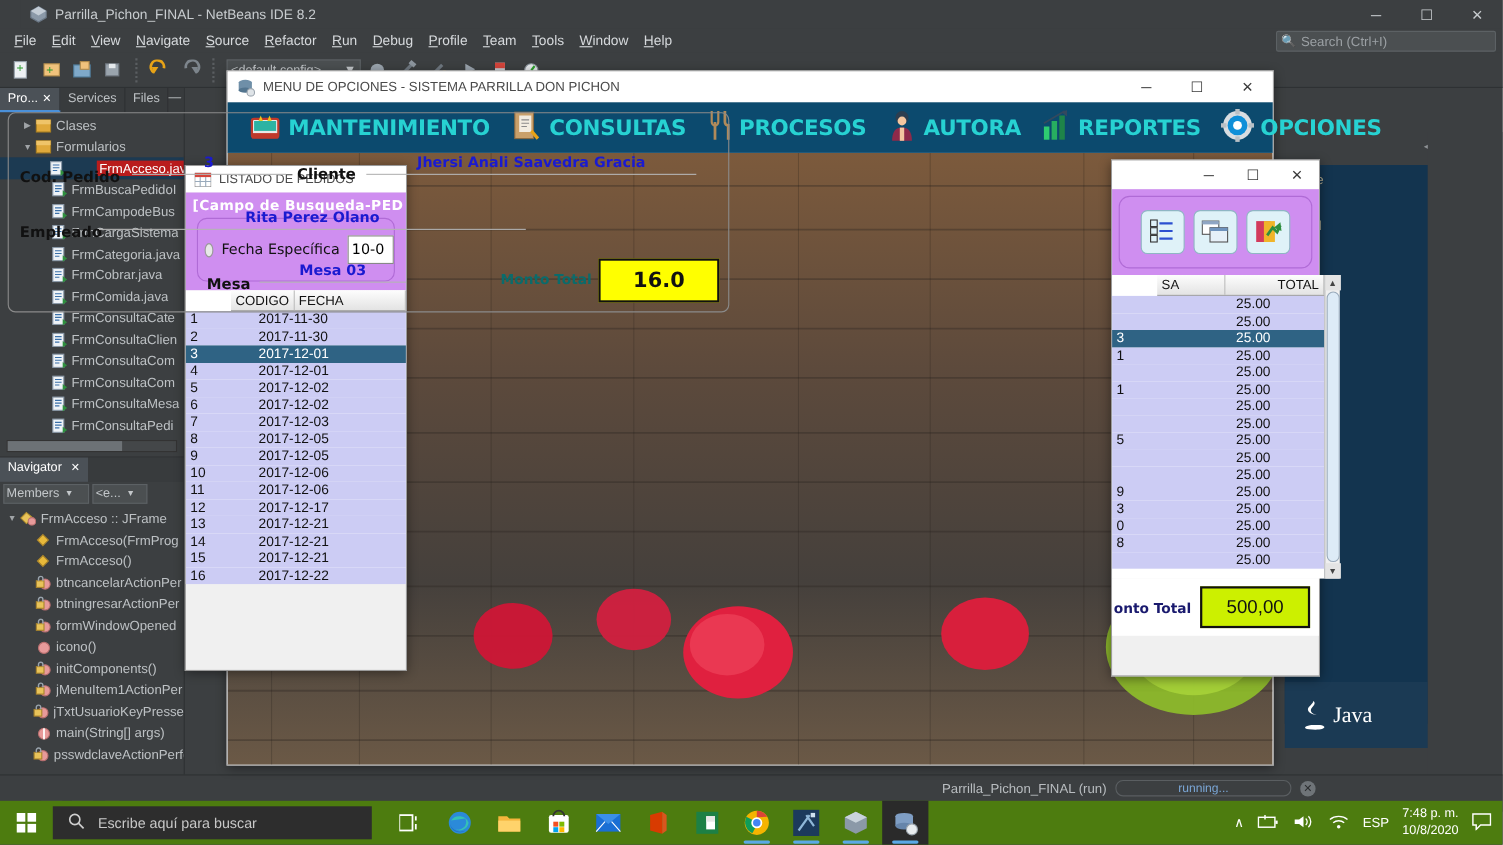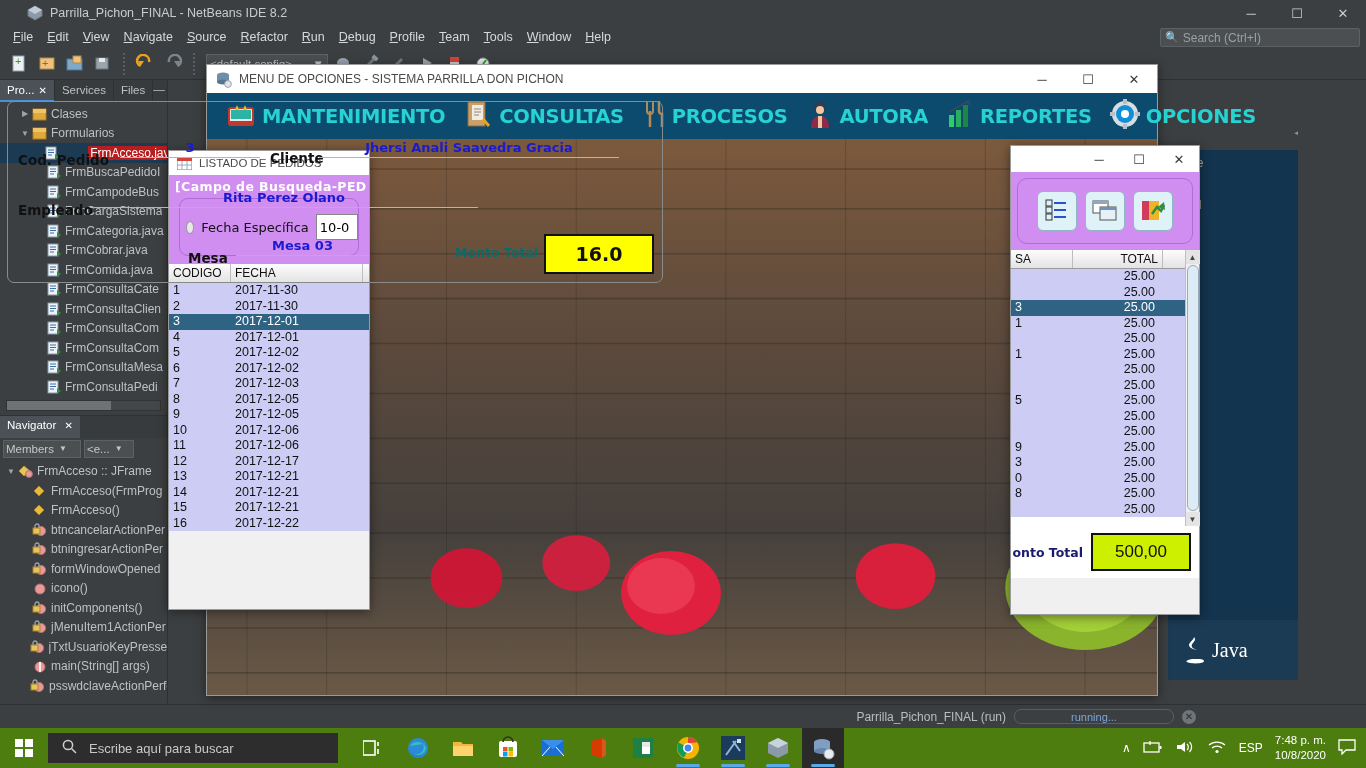--- a/index.html
+++ b/index.html
@@ -137,21 +137,21 @@
   .lw-box { margin:4px 4px 6px 4px; border:1px solid #b06bd6; border-radius:9px;
             height:58px; display:flex; align-items:center; padding-left:6px; gap:7px; }
   .radio { width:13px; height:13px; border-radius:50%; background:#e8e8e8; border:1px solid #999; }
   .lw-box .lbl { font-size:13px; font-family:"DejaVu Sans", sans-serif; color:#111; white-space:nowrap; }
   .lw-date { width:70px; height:26px; background:#fff; border:1px solid #888;
              font-size:13px; display:flex; align-items:center; padding-left:3px;
              font-family:"DejaVu Sans", sans-serif; overflow:hidden; }
 
   .jtable { background:#fff; font-size:12.5px; }
   .jth { display:flex; height:19px; background:linear-gradient(#fdfdfd,#e3e3e3);
-         border-bottom:1px solid #9a9a9a; }
+         border-bottom:1px solid #9a9a9a;margin-left:41px; }
   .jth div { padding:2px 4px; color:#111; font-size:12px; border-right:1px solid #bdbdbd; }
   .jtr { display:flex; height:15.5px; background:#ccccf4; }
   .jtr.sel { background:#2f6384; color:#fff; }
   .jtr div { padding:0 4px; font-size:12.5px; line-height:15.5px; color:#111;
              font-family:"Liberation Sans", sans-serif; }
   .jtr.sel div { color:#fff; }
 
   
   #rightWin { left:1010px; top:145px; width:190px; height:470px; }
   #rightWin .jwin-title { height:26px; }
@@ -1112,21 +1112,21 @@
     </span>
     <span class="dt-date">2017-12-01</span>
   </div>
 
   <div class="dt-sect">[Datos del Pedido]</div>
 
   <div class="dt-panel">
     <span class="fld-label" style="left:10px;  top:50px">Cod. Pedido</span>
     <span class="fld-val" style="left:112px; top:38px; width:140px">3</span>
     <span class="fld-label" style="left:262px; top:48px">Cliente</span>
-    <span class="fld-val" style="left:311px; top:38px; width:300px">Jhersi Anali Saavedra Gracia</span>
+    <span class="fld-val" style="left:325px; top:38px; width:300px">Jhersi Anali Saavedra Gracia</span>
 
     <span class="fld-label" style="left:10px;  top:100px">Empleado</span>
     <span class="fld-val" style="left:82px;  top:88px; width:388px">Rita Perez Olano</span>
 
     <span class="fld-label" style="left:180px; top:148px">Mesa</span>
     <span class="fld-val" style="left:228px; top:136px; width:133px">Mesa 03</span>
 
     <span class="dt-montolbl">Monto Total</span>
     <span class="dt-montoval">16.0</span>
   </div>

